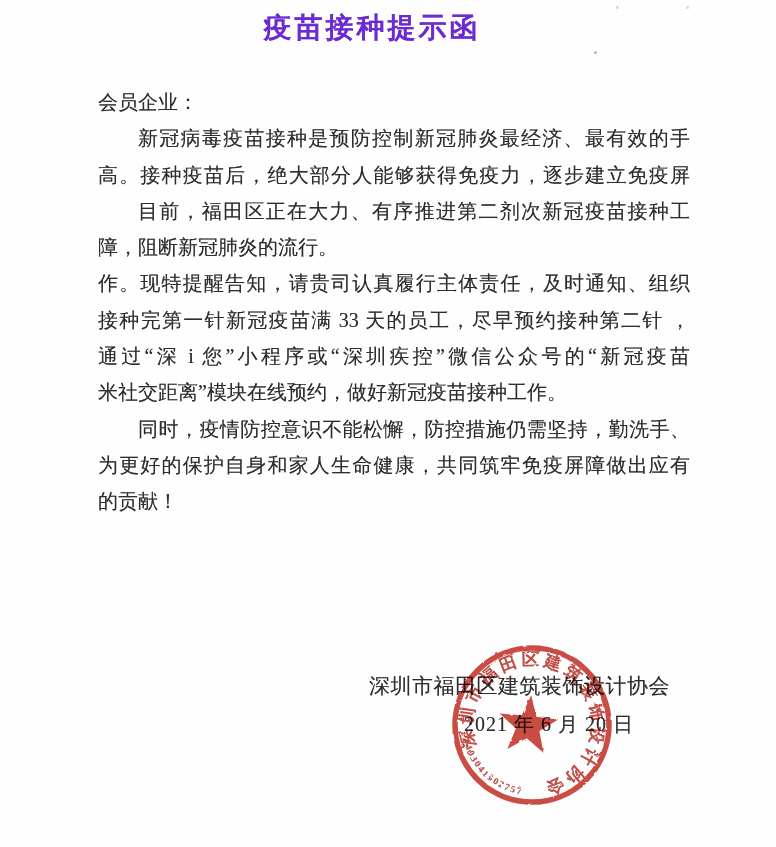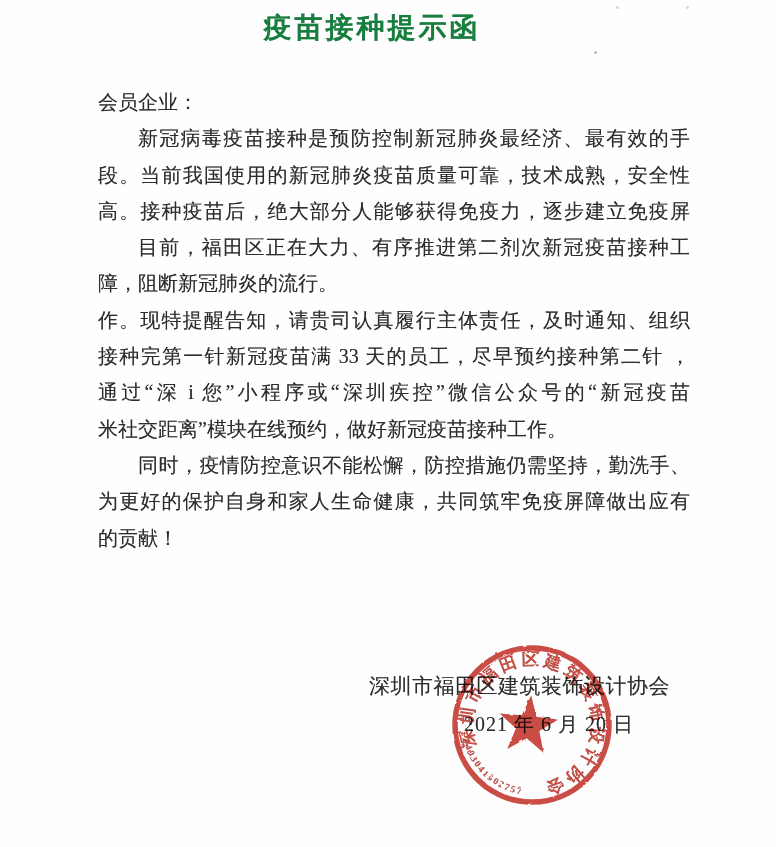--- a/index.html
+++ b/index.html
@@ -5,21 +5,21 @@
   html,body { margin:0; padding:0; background:#ffffff; }
   .page {
     position:relative; width:776px; height:847px; overflow:hidden;
     background:#fefefe; color:#2d2d2d;
     font-family:"Liberation Serif", serif;
     text-shadow:0 0 .6px rgba(45,45,45,.45);
   }
   .title {
     position:absolute; top:9px; left:0; width:744px; margin:0;
     text-align:center; font-size:28px; font-weight:bold;
-    letter-spacing:3px; color:#15803d;
+    letter-spacing:3px; color:#6d28d9;
   }
   .body-text { position:absolute; left:98px; top:84px; width:592px; font-size:20px; }
   .line { height:36.3px; line-height:36.3px; }
   .line.just { text-align:justify; text-align-last:justify; }
   .line.indent { text-indent:2em; }
   .signature { position:absolute; top:672px; right:106px; font-size:21px; letter-spacing:.5px; color:#2d2d2d; }
   .date { position:absolute; top:711px; left:464px; font-size:20px; letter-spacing:1px; color:#2d2d2d; }
   .seal {
     position:absolute; left:432px; top:625px; width:200px; height:200px;
     mix-blend-mode:multiply; opacity:.92;
@@ -32,21 +32,20 @@
 </head>
 <body>
 
 <div class="page">
 
   <h1 class="title">疫苗接种提示函</h1>
 
   <div class="body-text">
       <div class="line">会员企业：</div>
       <div class="line indent just">新冠病毒疫苗接种是预防控制新冠肺炎最经济、最有效的手</div>
-      <div class="line just">段。当前我国使用的新冠肺炎疫苗质量可靠，技术成熟，安全性</div>
       <div class="line just">高。接种疫苗后，绝大部分人能够获得免疫力，逐步建立免疫屏</div>
       <div class="line indent just">目前，福田区正在大力、有序推进第二剂次新冠疫苗接种工</div>
       <div class="line">障，阻断新冠肺炎的流行。</div>
       <div class="line just">作。现特提醒告知，请贵司认真履行主体责任，及时通知、组织</div>
       <div class="line just">接种完第一针新冠疫苗满 33 天的员工，尽早预约接种第二针 ，</div>
       <div class="line just">通过“深 i 您”小程序或“深圳疾控”微信公众号的“新冠疫苗</div>
       <div class="line">米社交距离”模块在线预约，做好新冠疫苗接种工作。</div>
       <div class="line indent just">同时，疫情防控意识不能松懈，防控措施仍需坚持，勤洗手、</div>
       <div class="line just">为更好的保护自身和家人生命健康，共同筑牢免疫屏障做出应有</div>
       <div class="line">的贡献！</div>

